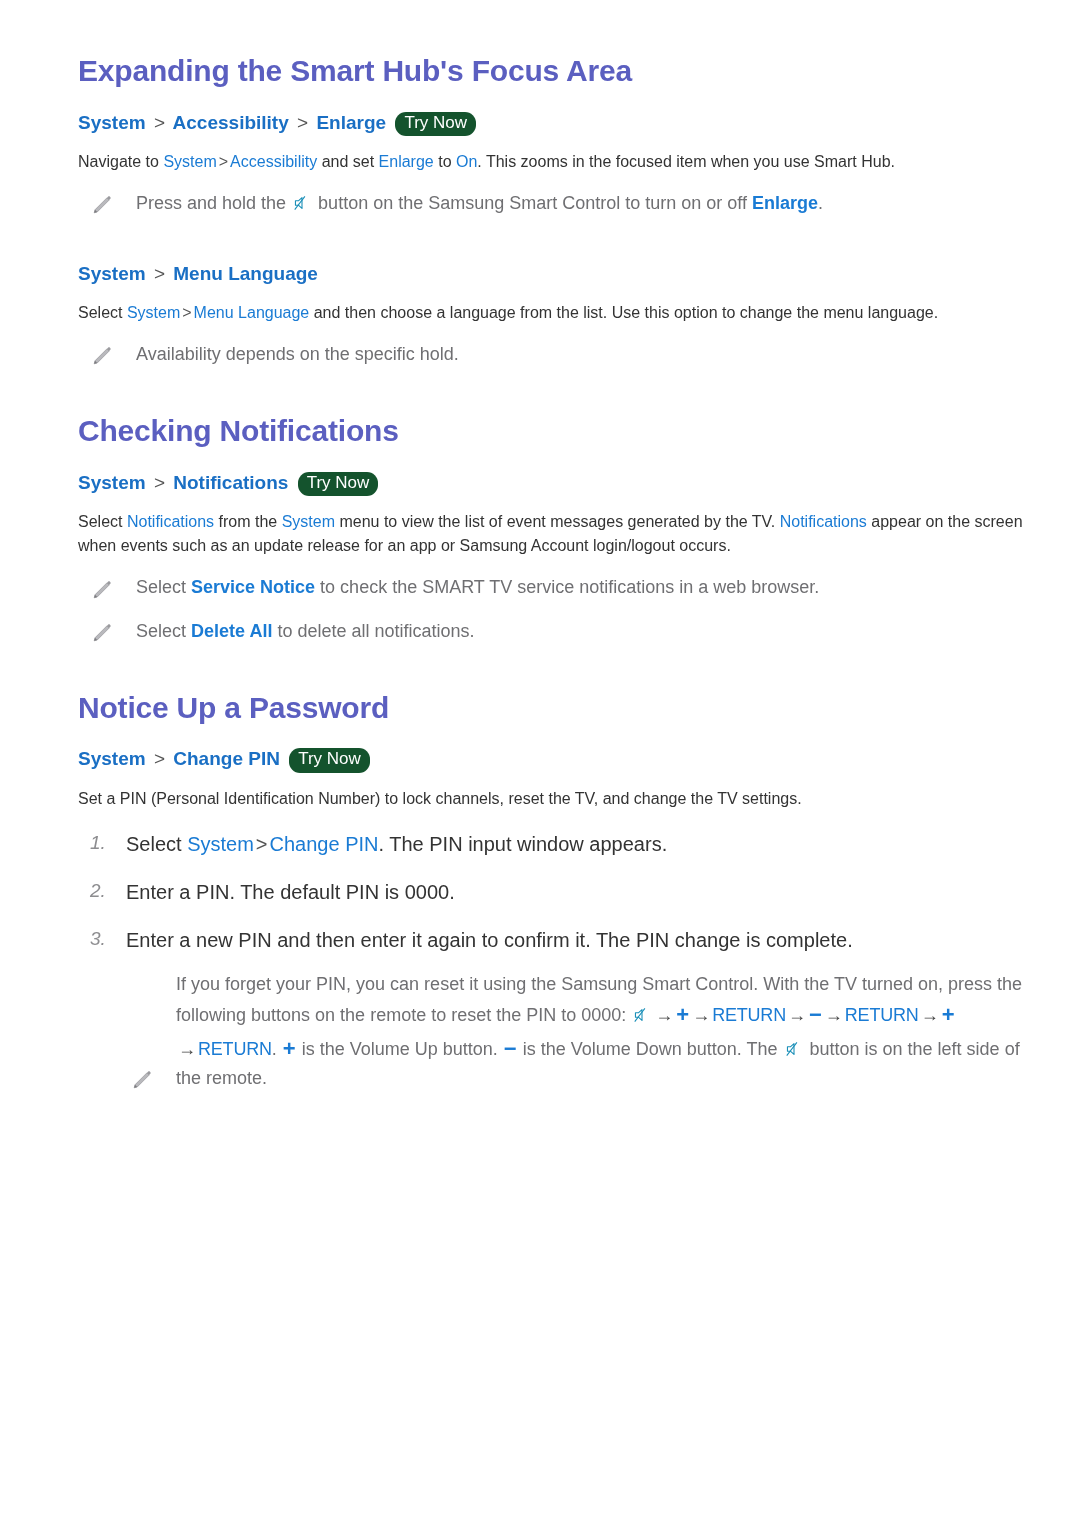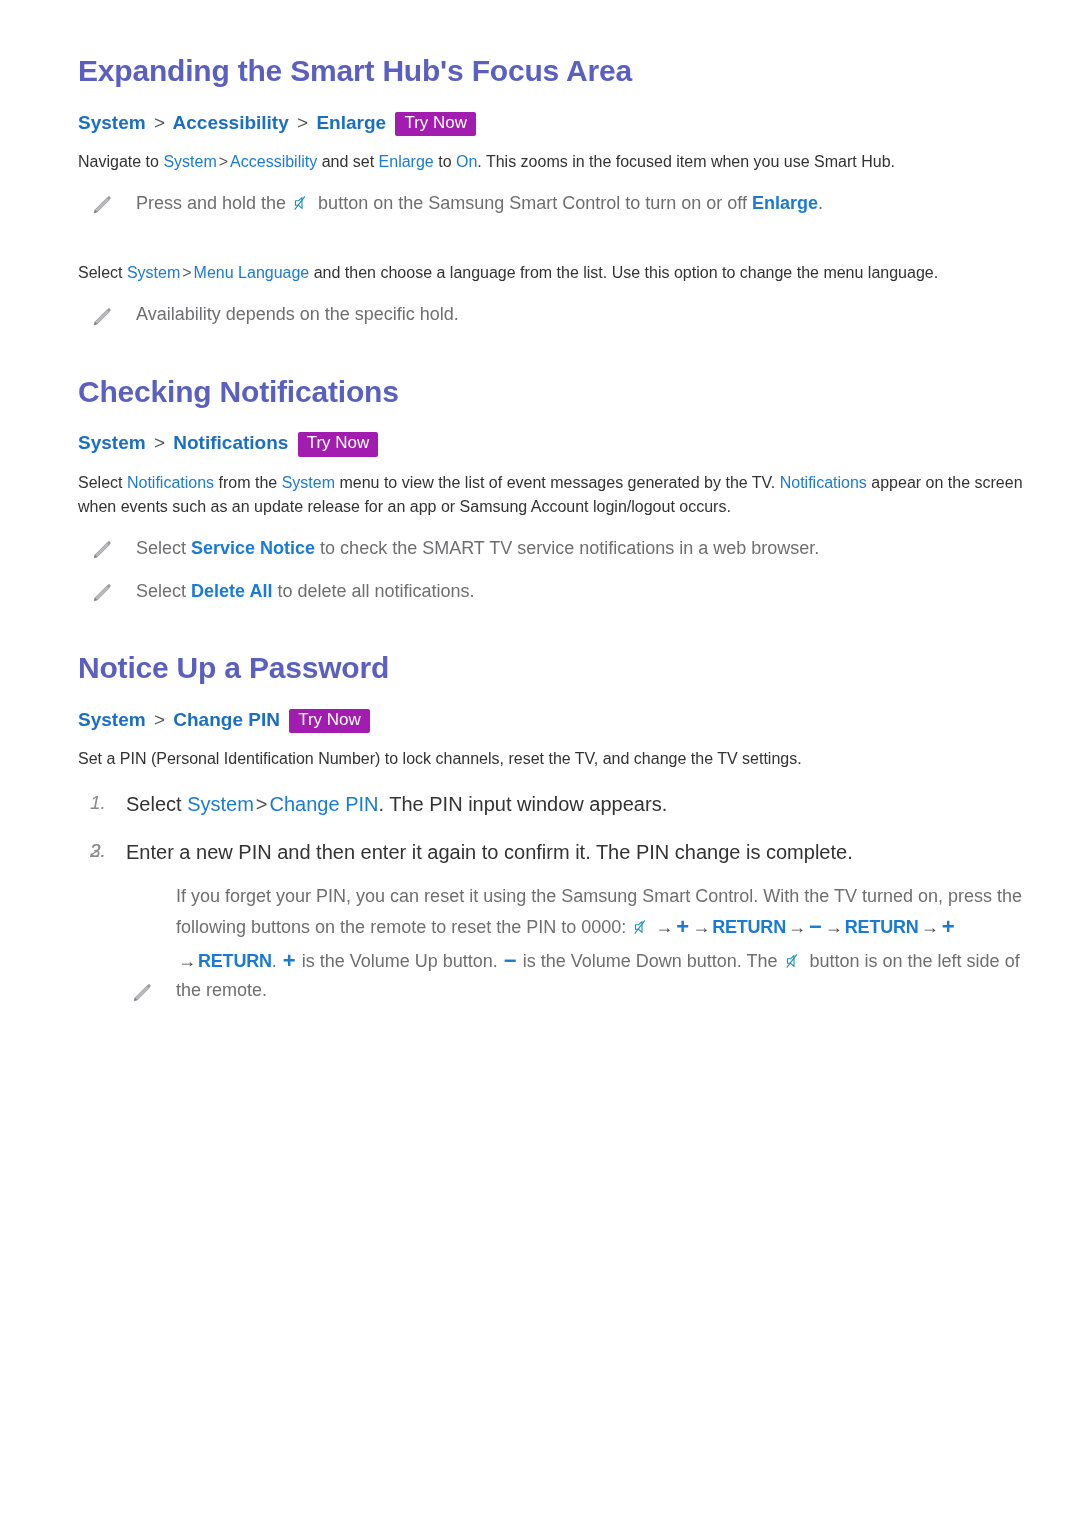--- a/index.html
+++ b/index.html
@@ -46,23 +46,23 @@
     line-height: 1.35;
     display: block;
   }
   .path .sep {
     color: #555;
     font-weight: normal;
     padding: 0 3px;
   }
   .badge {
     display: inline-block;
-    background: #a21caf;
+    background: #14532d;
     color: #ffffff;
-    border-radius: 2px;
+    border-radius: 11px;
     padding: 1px 9px 3px 9px;
     font-size: 17px;
     font-weight: normal;
     line-height: 1.2;
     vertical-align: 1px;
     margin-left: 4px;
     white-space: nowrap;
   }
 
   
@@ -135,21 +135,21 @@
     display: inline-block;
     color: #1a7bd4;
     font-weight: bold;
     font-size: 22px;
     vertical-align: -1px;
     padding: 0 1px;
   }
   .arrow { color: #444; padding: 0 2px; }
   .kb {
     color: #1a7bd4;
-    font-weight: bold;
+    font-weight: normal;
     letter-spacing: -0.2px;
   }
 </style>
 </head>
 <body>
 
 <div class="page">
 
   <div class="section">
     <h1 class="section-title">Expanding the Smart Hub's Focus Area</h1>
@@ -177,20 +177,25 @@
       </span>
       <span class="note-text"><span>Press and hold the </span><span class="icon-mute"><svg viewBox="0 0 24 22" width="18" height="16" aria-hidden="true">
               <path d="M3 8 H7 L12 3.5 V18.5 L7 14 H3 Z" fill="none" stroke="#1a8fb8" stroke-width="1.5" stroke-linejoin="round"></path>
               <line x1="2" y1="20" x2="16" y2="2" stroke="#1a8fb8" stroke-width="1.5"></line>
             </svg></span><span> button on the Samsung Smart Control to turn on or off </span><span class="hl">Enlarge</span><span>.</span></span>
     </div>
   </div>
 
   <div class="section sec-gap-top">
 
+    <div class="path">
+      <span>System</span>
+      <span class="sep">&gt;</span>
+      <span>Menu Language</span>
+    </div>
 
     <p class="body">
       <span>Select </span><span class="hl">System</span><span class="sep-i">&gt;</span><span class="hl">Menu Language</span><span> and then choose a language from the list. Use this option to change the menu language.</span>
     </p>
 
     <div class="note">
       <span class="pencil">
         <svg viewBox="0 0 24 24" width="24" height="24" aria-hidden="true">
           <path d="M4.2 19.8 L7.2 19.0 L19.1 7.1 L16.9 4.9 L5.0 16.8 Z" fill="#b9b9bd" stroke="#9a9a9e" stroke-width="0.8"></path>
           <path d="M16.9 4.9 L19.1 7.1 L20.2 6.0 C20.8 5.4 20.8 4.6 20.2 4.0 L20.0 3.8 C19.4 3.2 18.6 3.2 18.0 3.8 Z" fill="#9a9a9e"></path>
@@ -248,21 +253,21 @@
       <span class="badge">Try Now</span>
     </div>
 
     <p class="body">Set a PIN (Personal Identification Number) to lock channels, reset the TV, and change the TV settings.</p>
 
     <ol class="steps">
       <li>
         <span class="num">1.</span><span>Select </span><span class="hl">System</span><span class="sep-i">&gt;</span><span class="hl">Change PIN</span><span>. The PIN input window appears.</span>
       </li>
       <li>
-        <span class="num">2.</span>
+        <span class="num">2.</span><span>Enter a PIN. The default PIN is 0000.</span>
       </li>
       <li>
         <span class="num">3.</span><span>Enter a new PIN and then enter it again to confirm it. The PIN change is complete.</span>
       </li>
     </ol>
 
     <div class="note indent">
       <span class="pencil">
         <svg viewBox="0 0 24 24" width="24" height="24" aria-hidden="true">
           <path d="M4.2 19.8 L7.2 19.0 L19.1 7.1 L16.9 4.9 L5.0 16.8 Z" fill="#b9b9bd" stroke="#9a9a9e" stroke-width="0.8"></path>

